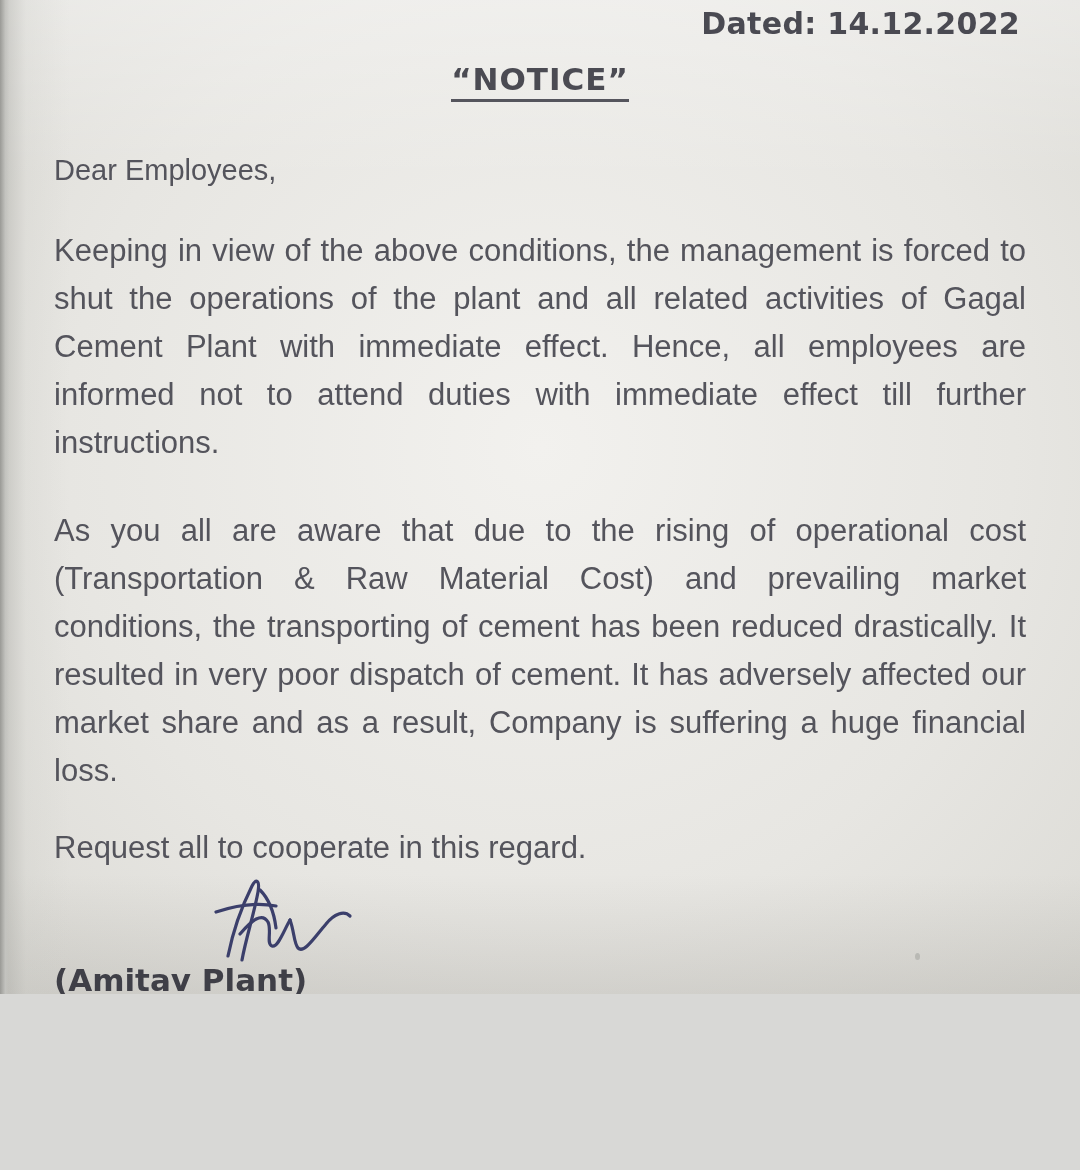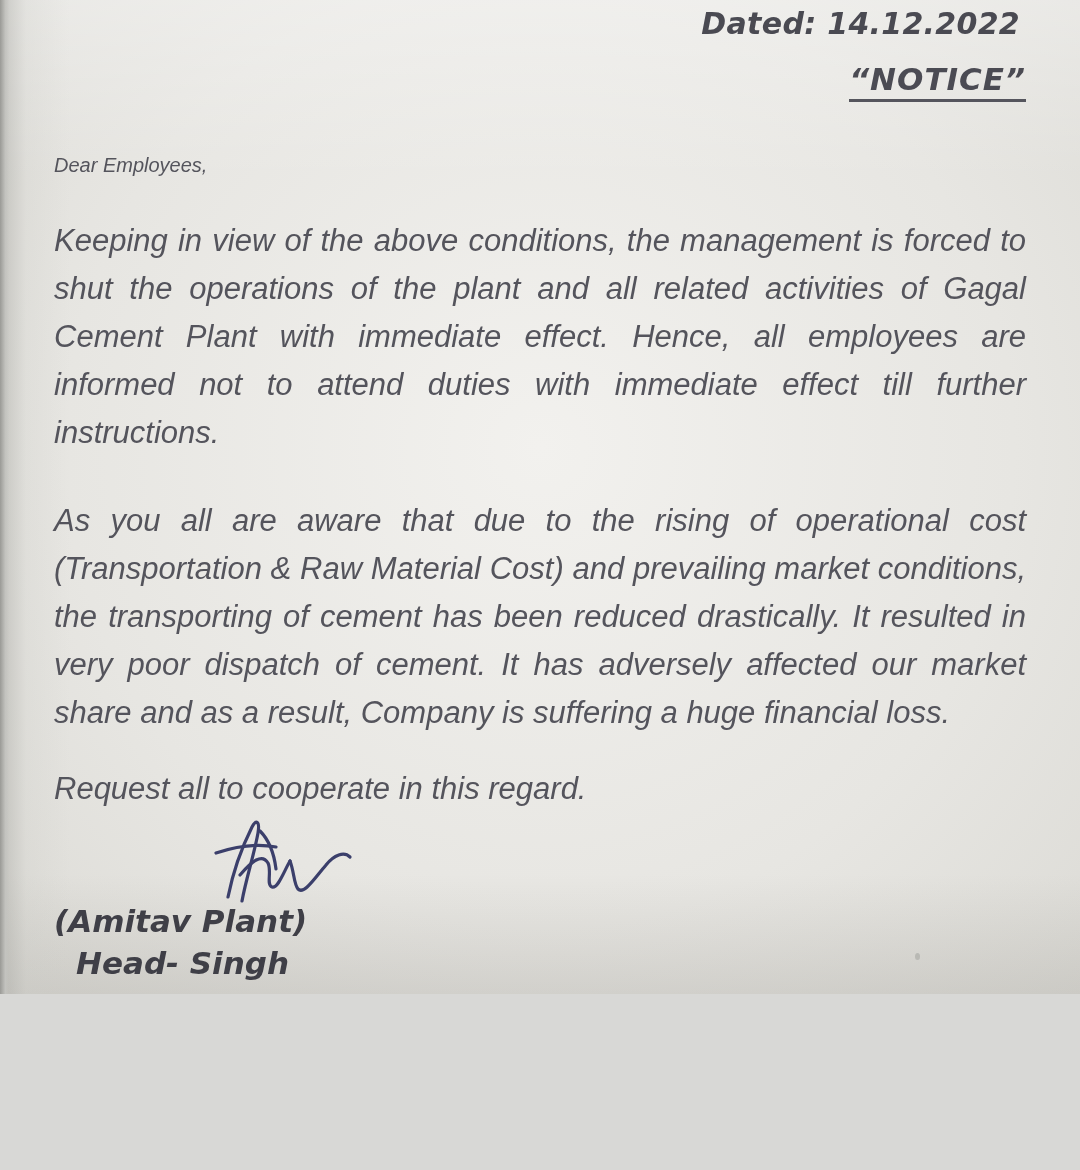--- a/index.html
+++ b/index.html
@@ -9,21 +9,20 @@
   }
   body {
     font-family: "DejaVu Sans", sans-serif;
   }
   .page {
     position: relative;
     width: 1080px;
     height: 994px;
     background: #e9e8e4;
     overflow: hidden;
-    font-style: italic;
   }
   
   .paper-shade {
     position: absolute;
     inset: 0;
     background:
       linear-gradient(90deg, rgba(170,170,165,0.55) 0px, rgba(205,205,200,0.25) 26px, rgba(255,255,255,0.0) 70px),
       linear-gradient(180deg, rgba(255,255,255,0.35) 0%, rgba(255,255,255,0.0) 18%),
       linear-gradient(0deg, rgba(160,158,152,0.28) 0%, rgba(255,255,255,0) 12%),
       radial-gradient(ellipse at 50% 45%, #f2f1ee 0%, #e7e6e2 62%, #dcdbd6 100%);
@@ -44,36 +43,36 @@
     text-align: right;
     font-family: "DejaVu Sans", sans-serif;
     font-weight: bold;
     font-size: 30px;
     color: #4a4a52;
     letter-spacing: 0.3px;
     padding-top: 6px;
     padding-right: 6px;
   }
   .title-wrap {
-    text-align: right;
+    text-align: center;
     margin-top: 20px;
   }
   .title {
     display: inline-block;
     font-family: "DejaVu Sans", sans-serif;
     font-weight: bold;
     font-size: 31px;
     color: #4b4b53;
     letter-spacing: 1px;
     border-bottom: 3px solid #55555d;
     padding-bottom: 2px;
   }
   .salutation {
     margin-top: 52px;
-    font-size: 20px;
+    font-size: 29px;
     color: #54545c;
     font-family: "Liberation Sans", sans-serif;
   }
   .para {
     margin-top: 40px;
     font-size: 31px;
     line-height: 1.55;
     color: #54545c;
     text-align: justify;
     text-justify: inter-word;

